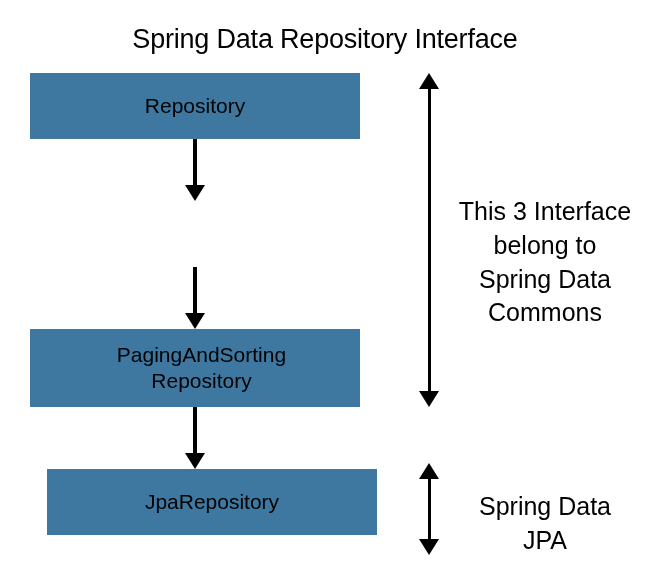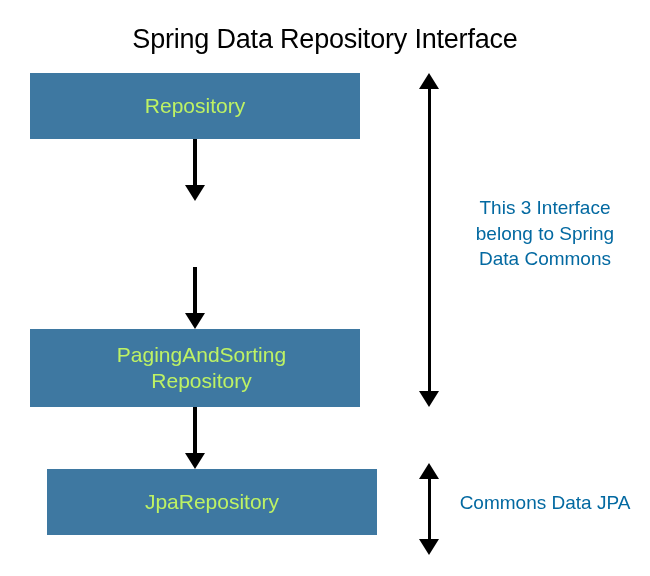--- a/index.html
+++ b/index.html
@@ -27,21 +27,21 @@
       position: relative;
       width: 100%;
       height: 500px;
     }
     .box {
       position: absolute;
       left: 30px;
       width: 330px;
       height: 66px;
       background: #3e78a1;
-      color: #bef264;
+      color: #000000;
       font-size: 21px;
       font-weight: 400;
       display: flex;
       align-items: center;
       justify-content: center;
       text-align: center;
       line-height: 1.25;
     }
     .box-0 { top: 8px; }
     .box-1 { top: 136px; }
@@ -95,22 +95,22 @@
     .br1-up { top: 8px; }
     .br1-line { top: 24px; height: 302px; }
     .br1-down { top: 326px; }
     .br2-up { top: 398px; }
     .br2-line { top: 414px; height: 60px; }
     .br2-down { top: 474px; }
     .annotation {
       position: absolute;
       left: 455px;
       width: 180px;
-      color: #0369a1;
-      font-size: 19px;
+      color: #000000;
+      font-size: 25px;
       text-align: center;
       line-height: 1.35;
     }
     .anno-0 { top: 130px; }
     .anno-1 { top: 425px; }
   </style>
 </head>
 <body>
 
 <h1 class="title">Spring Data Repository Interface</h1>
@@ -142,15 +142,15 @@
   <div class="bracket-up br1-up"></div>
   <div class="bracket-line br1-line"></div>
   <div class="bracket-down br1-down"></div>
 
   <div class="annotation anno-0">This 3 Interface belong to Spring Data Commons</div>
 
   <div class="bracket-up br2-up"></div>
   <div class="bracket-line br2-line"></div>
   <div class="bracket-down br2-down"></div>
 
-  <div class="annotation anno-1">Commons Data JPA</div>
+  <div class="annotation anno-1">Spring Data JPA</div>
 
 </div>
 
 </body></html>

